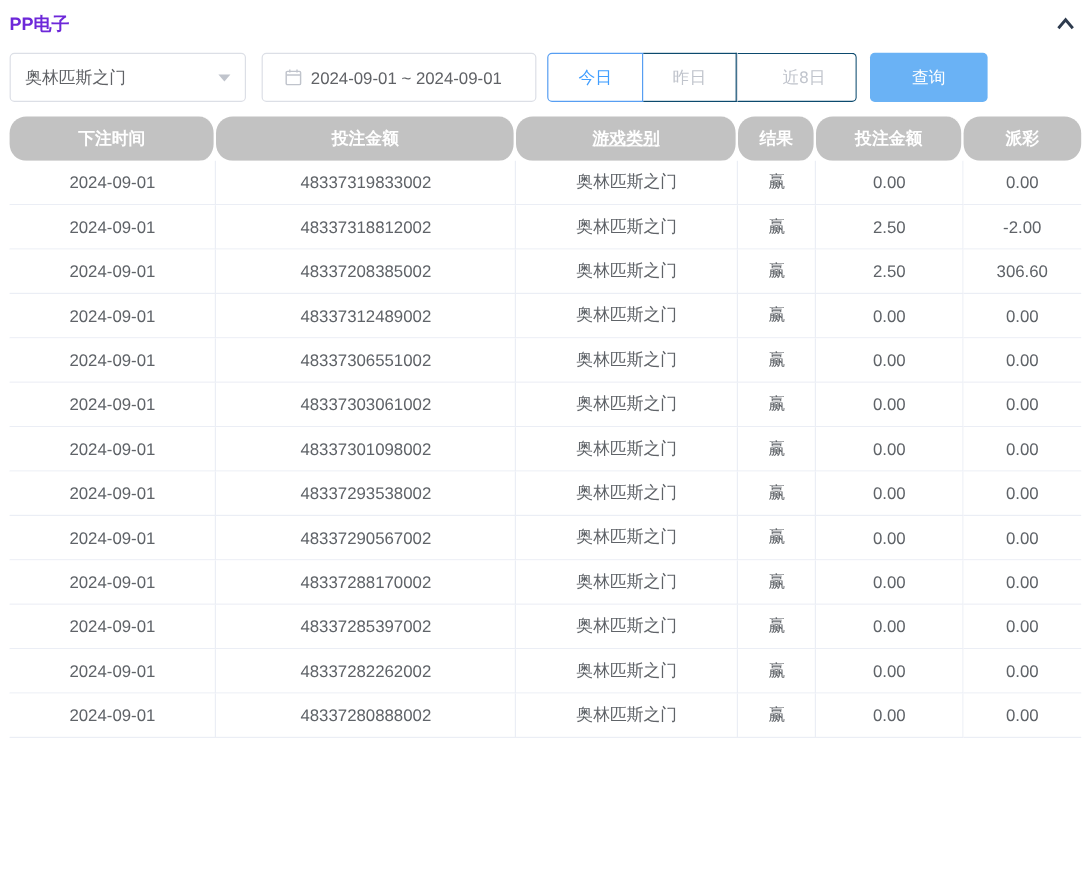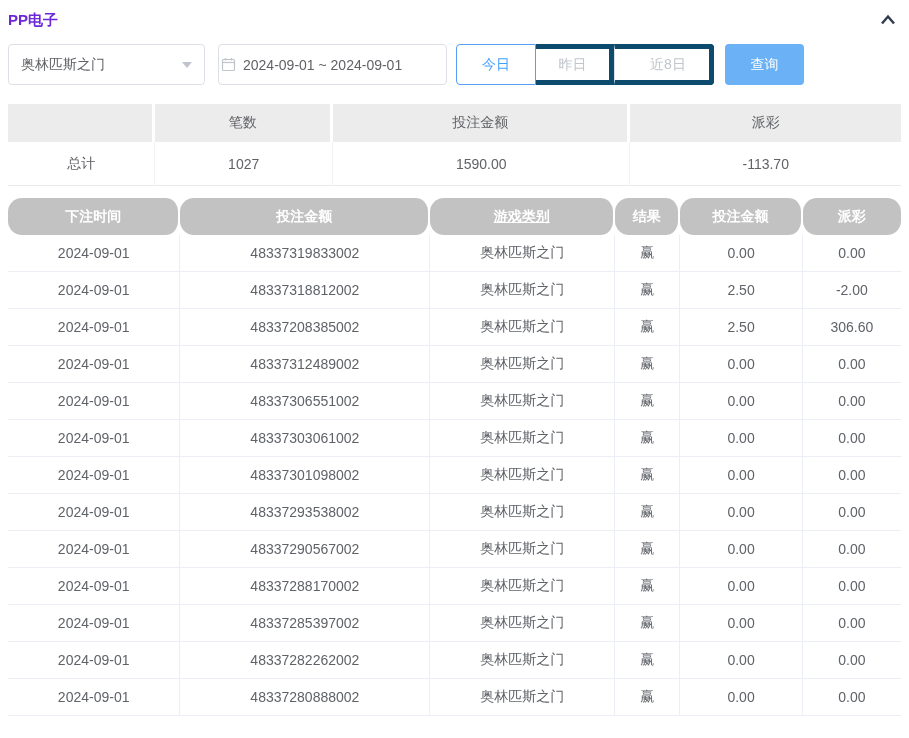--- a/index.html
+++ b/index.html
@@ -26,36 +26,36 @@
     width: 197px; height: 41px; border: 1px solid #dcdfe6; border-radius: 4px;
     display: flex; align-items: center; justify-content: space-between;
     padding: 0 12px; background: #fff; cursor: pointer; font-size: 14px; color: #606266;
   }
   .caret-down {
     width: 0; height: 0; border-left: 5px solid transparent;
     border-right: 5px solid transparent; border-top: 6px solid #c0c4cc;
   }
   .date-box {
     width: 229px; height: 41px; border: 1px solid #dcdfe6; border-radius: 4px;
-    display: flex; align-items: center; margin-left: 13px; padding: 0 2px;
+    display: flex; align-items: center; margin-left: 13px; padding: 0 18px;
     background: #fff; cursor: pointer;
   }
   .date-text { font-size: 14px; color: #606266; margin-left: 7px; white-space: nowrap; }
 
   .btn-group { display: flex; margin-left: 9px; align-items: flex-end; }
   .qbtn {
     height: 41px; background: #fff; font-size: 14px; cursor: pointer;
-    border: 5px solid #0c4a6e; color: #c0c4cc; padding: 0;
+    border: 1px solid #0c4a6e; color: #c0c4cc; padding: 0;
   }
   .qbtn.today { width: 80px; border: 1px solid #579ef2; color: #409eff;
     border-radius: 4px 0 0 4px; position: relative; z-index: 2; }
   .qbtn.yesterday { width: 78px; border-left: none; }
   .qbtn.last8 { width: 100px; border-left: 1px solid #dcdfe6; border-radius: 0 4px 4px 0; padding-left: 12px; }
   .query-btn {
-    width: 79px; height: 41px; margin-left: 11px; border: none; border-radius: 4px;
+    width: 98px; height: 41px; margin-left: 11px; border: none; border-radius: 4px;
     background: #6ab2f5; color: #fff; font-size: 14px; cursor: pointer;
   }
 
   
   .summary-table {
     width: 893px; margin-top: 19px; border-collapse: separate; border-spacing: 0;
     table-layout: fixed; font-size: 14px;
   }
   .summary-table th {
     background: #ececec; height: 38px; font-weight: normal; color: #606266;
@@ -127,38 +127,20 @@
 
     <div class="btn-group">
       <button class="qbtn today">今日</button>
       <button class="qbtn yesterday">昨日</button>
       <button class="qbtn last8">近8日</button>
     </div>
 
     <button class="query-btn">查询</button>
   </div>
 
-  <table class="summary-table">
-    <thead>
-      <tr>
-        <th class="col-s1"></th>
-        <th class="col-s2">笔数</th>
-        <th class="col-s3">投注金额</th>
-        <th class="col-s4">派彩</th>
-      </tr>
-    </thead>
-    <tbody>
-      <tr>
-        <td>总计</td>
-        <td>1027</td>
-        <td>1590.00</td>
-        <td class="neg">-113.70</td>
-      </tr>
-    </tbody>
-  </table>
 
   <table class="bet-table">
     <thead>
       <tr>
         <th class="col-b1">下注时间</th>
         <th class="col-b2">投注金额</th>
         <th class="col-b3">游戏类别</th>
         <th class="col-b4">结果</th>
         <th class="col-b5">投注金额</th>
         <th class="col-b6">派彩</th>

